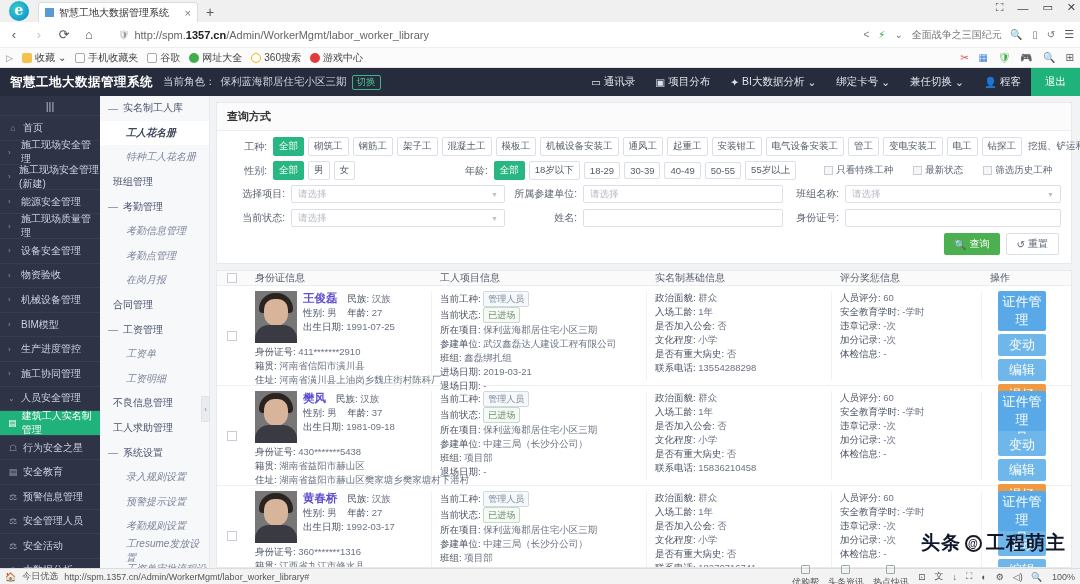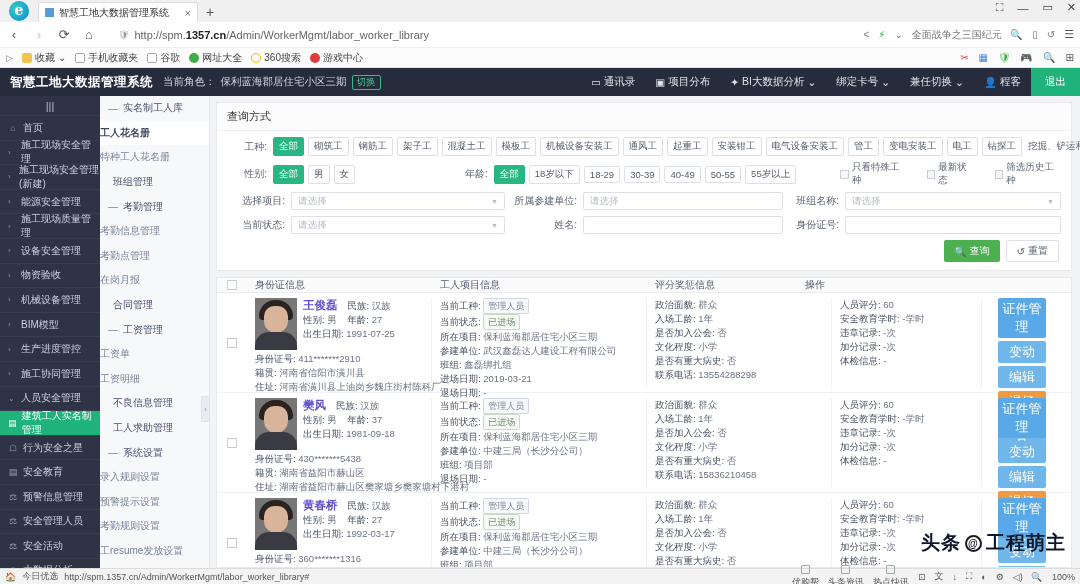--- a/index.html
+++ b/index.html
@@ -70,37 +70,37 @@
   .sb-item { height:24.6px; display:flex; align-items:center; gap:5px; padding-left:8px; color:#ccd1df; font-size:10px; border-bottom:1px solid #373c50; }
   .sb-item .chev { font-size:8px; color:#8d93a8; width:8px; }
   .sb-item .sicon { font-size:9px; color:#9aa0b5; width:10px; text-align:center; }
   .sb-item.active { background:#1fb27a; color:#fff; }
   .sb-item.active .sicon { color:#fff; }
 
   
   .submenu { width:110px; background:#f7f8fa; flex:0 0 auto; border-right:1px solid #e6e8ee; position:relative; }
   .sm-group { height:24.6px; display:flex; align-items:center; gap:5px; padding-left:8px; font-size:10px; color:#47506b; }
   .sm-group .minus { font-size:10px; color:#7b8399; }
-  .sm-leaf { height:24.6px; display:flex; align-items:center; font-size:10px; color:#7a8399; }
+  .sm-leaf { height:24.6px; display:flex; align-items:center; padding-left:26px; font-size:10px; color:#7a8399;font-style:italic; }
   .sm-leaf.active { background:#fff; color:#3d4659; font-weight:bold; }
   .sm-handle { position:absolute; right:-1px; top:300px; width:9px; height:26px; background:#e9ebf0; border:1px solid #dfe2e9; border-radius:0 3px 3px 0; display:flex; align-items:center; justify-content:center; font-size:8px; color:#8b93a5;}
 
   
   .main { flex:1; background:#f2f3f5; overflow:hidden; display:flex; flex-direction:column; padding:6px 8px 0 6px; gap:6px;}
 
   .panel { background:#fff; border:1px solid #e8e9ec; }
-  .panel-title { font-size:11px; font-weight:normal; color:#333; padding:6px 10px; background:#fbfbfc; border-bottom:1px solid #eceef1;}
+  .panel-title { font-size:11px; font-weight:bold; color:#333; padding:6px 10px; background:#fbfbfc; border-bottom:1px solid #eceef1;}
 
   .filter-body { padding:6px 10px 8px 10px; }
   .f-row { display:flex; align-items:center; margin-bottom:5px; }
   .f-label { font-size:10px; color:#5b6372; width:46px; text-align:right; padding-right:6px; flex:0 0 auto;}
   .chips { display:flex; gap:4px; flex-wrap:nowrap; align-items:center; }
   .chip { font-size:9.5px; color:#555d6b; border:1px solid #dcdfe6; background:#fff; padding:2px 5px; border-radius:2px; white-space:nowrap; }
   .chip.sel { background:#28b682; border-color:#28b682; color:#fff; }
-  .cbs { display:flex; gap:20px; align-items:center; margin-left:44px; }
+  .cbs { display:flex; gap:20px; align-items:center; margin-left:28px; }
   .cb { display:flex; align-items:center; gap:3px; font-size:9.5px; color:#5b6372; }
   .cb i { width:9px; height:9px; border:1px solid #c9ccd4; background:#f7f7f9; display:inline-block; }
 
   .f-grid { display:flex; gap:0px; margin-top:4px; }
   .f-col { flex:1; }
   .f-field { display:flex; align-items:center; margin-bottom:6px; }
   .f-field .fl { font-size:10px; color:#5b6372; width:64px; text-align:right; padding-right:6px; flex:0 0 auto;}
   .inp { flex:1; height:18px; border:1px solid #dcdfe6; border-radius:2px; background:#fff;
          font-size:9.5px; color:#b6bac4; display:flex; align-items:center; padding:0 6px; position:relative; }
   .inp.empty { color:#999; }
@@ -536,20 +536,21 @@
           </div>
         </div>
 
         <div class="tablewrap">
           <div class="thead">
             <div class="c-check">
                 <span class="hcb"></span>
               </div>
             <div class="th c-id">身份证信息</div>
             <div class="th c-proj">工人项目信息</div>
+            <div class="th c-base">实名制基础信息</div>
             <div class="th c-score">评分奖惩信息</div>
             <div class="th c-act">操作</div>
           </div>
 
           <div class="trow">
             <div class="c-check">
                 <span class="hcb"></span>
               </div>
             <div class="cell c-id">
               <div class="idblock">

